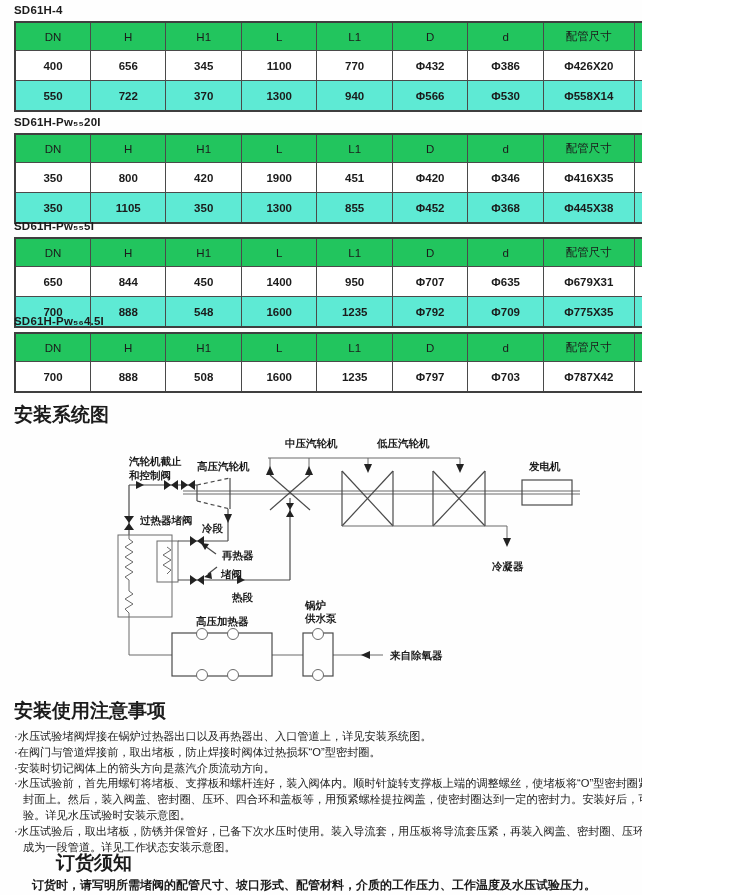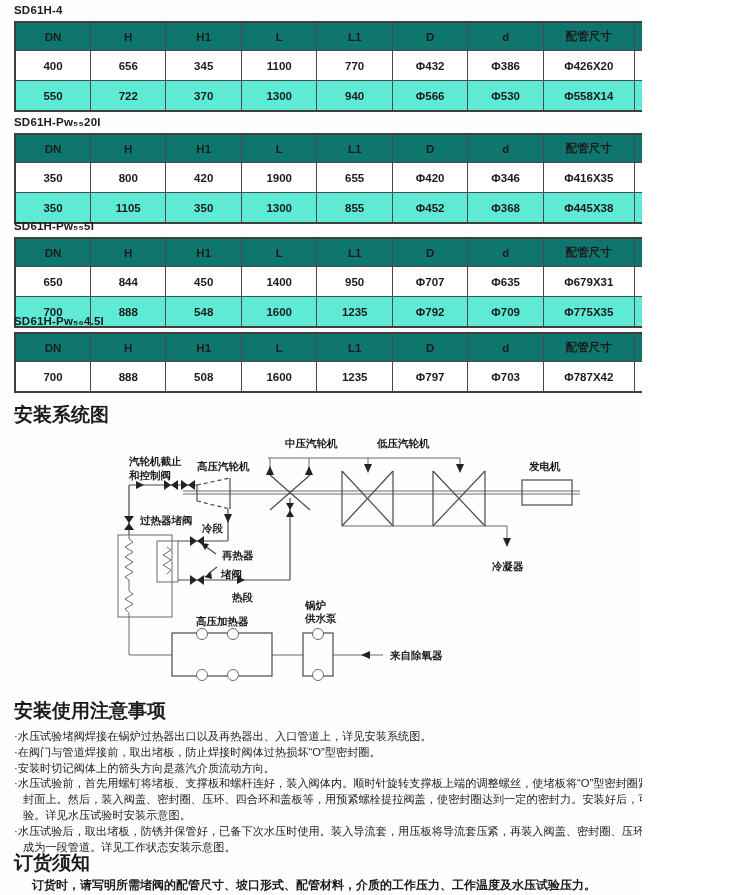--- a/index.html
+++ b/index.html
@@ -1,21 +1,21 @@
 <!DOCTYPE html>
 <html><head>
 <meta charset="utf-8">
 <style>
   html,body{margin:0;padding:0;background:#ffffff;}
   body{font-family:"Liberation Sans","DejaVu Sans",sans-serif;color:#1b1b1b;}
   #page{position:relative;width:642px;height:895px;background:#fefefe;overflow:hidden;}
   .abs{position:absolute;left:14px;}
   .model-title{font-size:11.5px;font-weight:700;margin:0 0 5px 0;letter-spacing:.2px;}
   table.spec{width:701px;border-collapse:collapse;table-layout:fixed;border:2px solid #3f3f3f;}
-  table.spec th{background:#0f766e;font-size:11.5px;font-weight:700;border:1px solid #4a4a4a;padding:6px 0;text-align:center;}
+  table.spec th{background:#22c55e;font-size:11.5px;font-weight:400;border:1px solid #4a4a4a;padding:6px 0;text-align:center;}
   table.spec td{font-size:11.5px;font-weight:600;border:1px solid #4a4a4a;padding:7px 0;text-align:center;background:#ffffff;}
   table.spec tr.alt td{background:#5eead4;}
   col.c-pipe{width:13%;}col.c-sleeve{width:11.4%;}col.c-std{width:10.8%;}
   .section-heading{font-size:19px;font-weight:700;margin:0;}
   ul.notes{list-style:none;margin:0;padding:0;}
   ul.notes li{font-size:11.2px;font-weight:400;line-height:15.8px;padding-left:9px;text-indent:-9px;width:706px;}
   .order-text{font-size:12px;font-weight:600;margin:4px;width:700px;}
   svg text{font-family:"Liberation Sans","DejaVu Sans",sans-serif;font-size:10.5px;font-weight:700;fill:#1b1b1b;}
   svg .ln{stroke:#6a6a6a;stroke-width:1;fill:none;}
   svg .ln2{stroke:#4a4a4a;stroke-width:1.2;fill:none;}
@@ -108,21 +108,21 @@
             <th>配管尺寸</th>
             <th>导流套</th>
           </tr>
         </thead>
         <tbody>
           <tr>
             <td>350</td>
             <td>800</td>
             <td>420</td>
             <td>1900</td>
-            <td>655</td>
+            <td>451</td>
             <td>Φ420</td>
             <td>Φ346</td>
             <td>Φ416X35</td>
             <td>有</td>
           </tr>
           <tr class="alt">
             <td>350</td>
             <td>1105</td>
             <td>350</td>
             <td>1300</td>
@@ -392,16 +392,16 @@
     <h2 class="section-heading">安装使用注意事项</h2>
     <ul class="notes" style="margin-top:5px;">
       <li><span>·</span><span>水压试验堵阀焊接在锅炉过热器出口以及再热器出、入口管道上，详见安装系统图。</span></li>
       <li><span>·</span><span>在阀门与管道焊接前，取出堵板，防止焊接时阀体过热损坏“O”型密封圈。</span></li>
       <li><span>·</span><span>安装时切记阀体上的箭头方向是蒸汽介质流动方向。</span></li>
       <li><span>·</span><span>水压试验前，首先用螺钉将堵板、支撑板和螺杆连好，装入阀体内。顺时针旋转支撑板上端的调整螺丝，使堵板将“O”型密封圈紧紧地压在阀座密封面上。然后，装入阀盖、密封圈、压环、四合环和盖板等，用预紧螺栓提拉阀盖，使密封圈达到一定的密封力。安装好后，可进行系统水压试验。详见水压试验时安装示意图。</span></li>
       <li><span>·</span><span>水压试验后，取出堵板，防锈并保管好，已备下次水压时使用。装入导流套，用压板将导流套压紧，再装入阀盖、密封圈、压环等零件，堵阀即成为一段管道。详见工作状态安装示意图。</span></li>
     </ul>
   </div>
 
-  <h2 class="abs section-heading" style="top:850px;">订货须知</h2>
+  <h2 class="abs section-heading" style="top:850px;margin-left:42px;">订货须知</h2>
   <p class="abs order-text" style="top:873px;left:28px;">订货时，请写明所需堵阀的配管尺寸、坡口形式、配管材料，介质的工作压力、工作温度及水压试验压力。</p>
 
 </div>
 
 </body></html>

